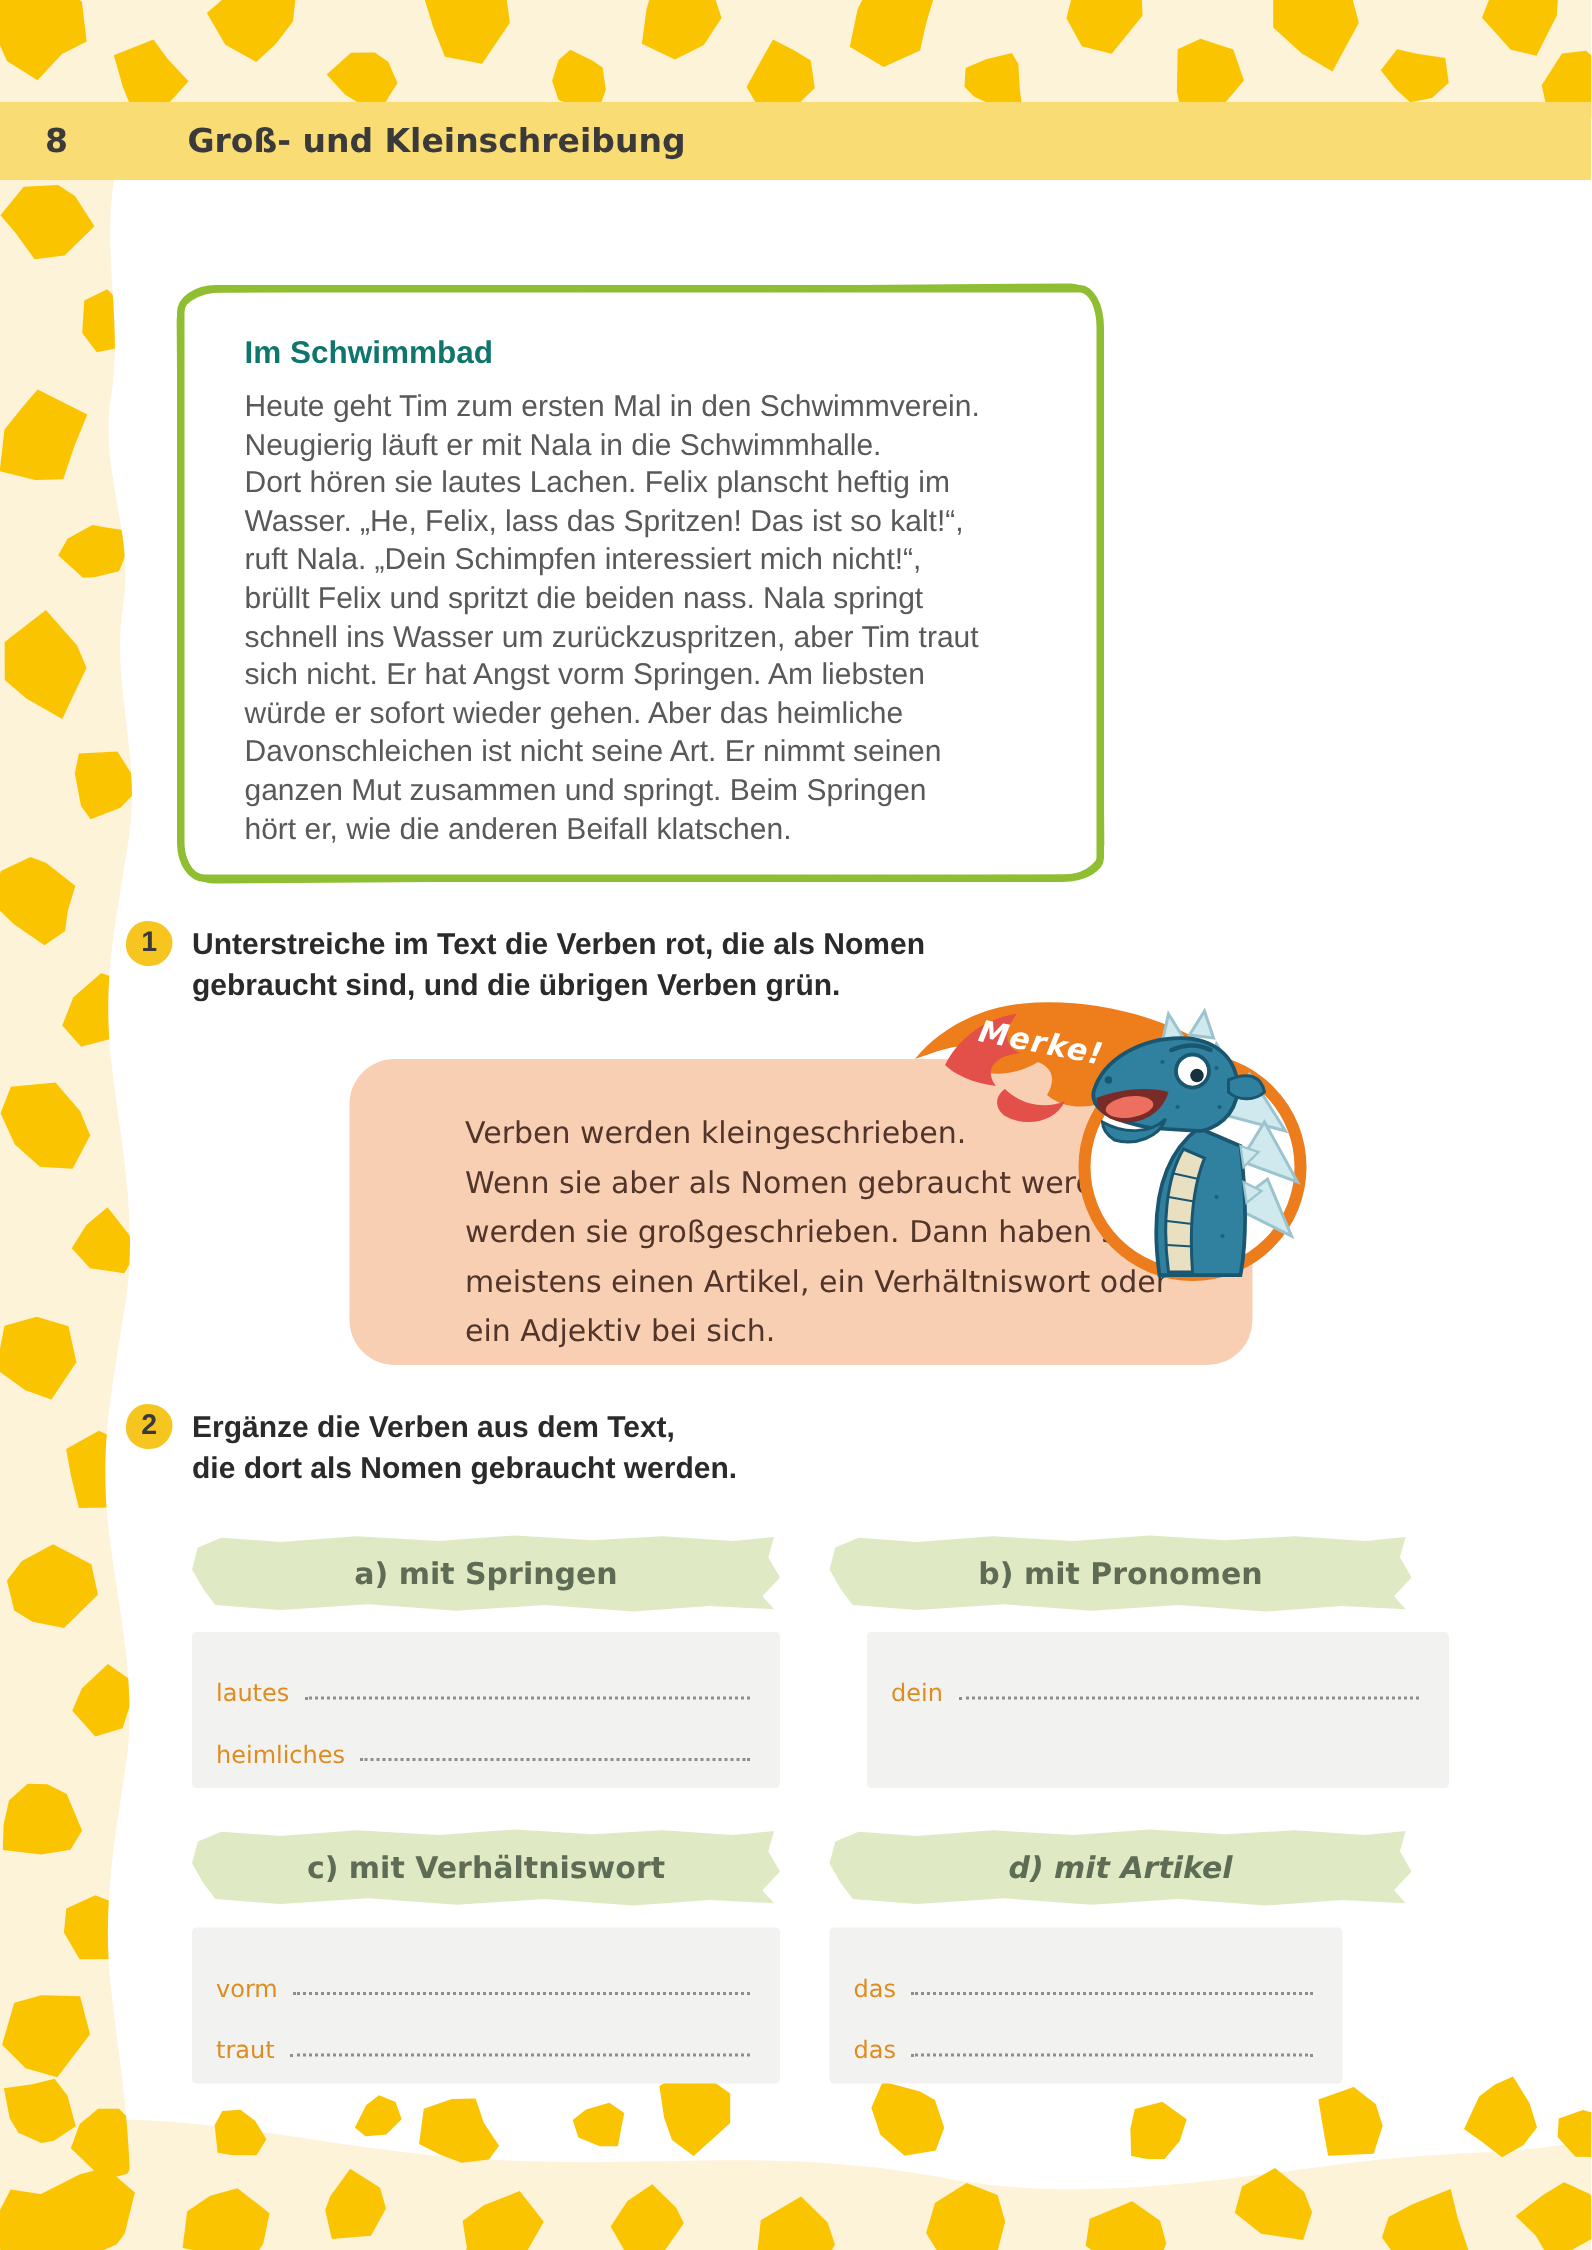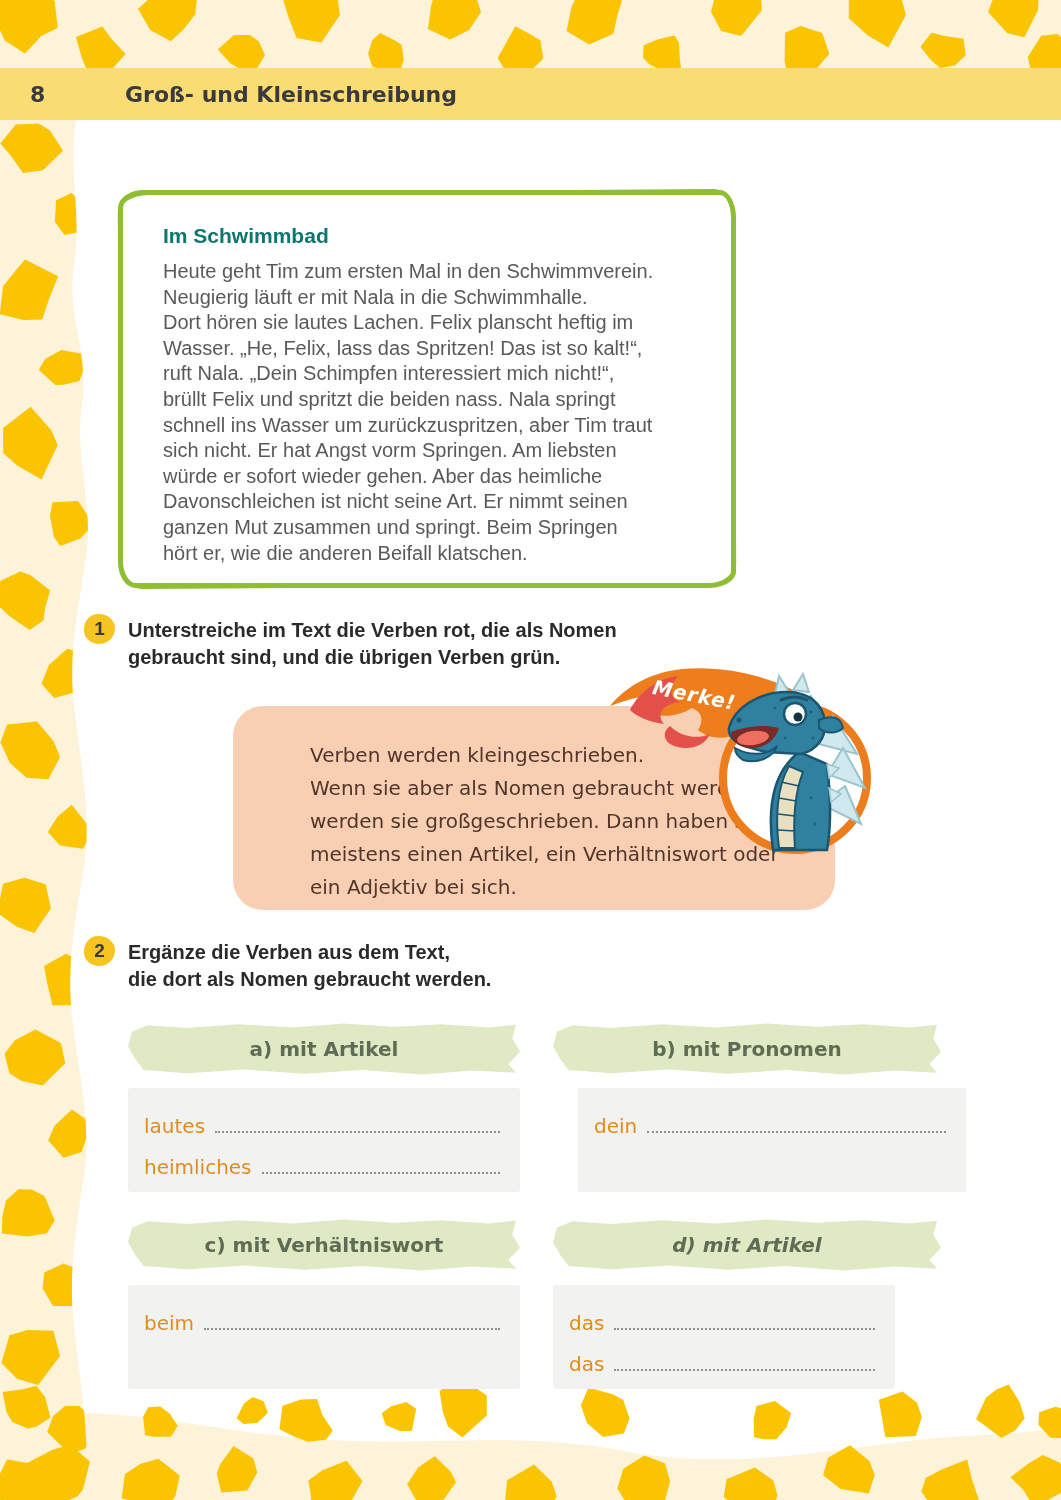--- a/index.html
+++ b/index.html
@@ -46,21 +46,21 @@
                       98% 30%,100% 55%,97% 78%,99% 94%,88% 90%,75% 97%,60% 89%,45% 96%,30% 88%,15% 95%,4% 89%,2% 70%,0% 45%);}
   .sec-band span{font-family:"DejaVu Sans",sans-serif;font-weight:bold;font-size:20px;color:var(--section-text);}
   #band-a{left:128px;top:1022px;} #band-b{left:553px;top:1022px;width:388px;}
   #band-c{left:128px;top:1218px;} #band-d{left:553px;top:1218px;width:388px;font-style:italic;}
 
   .ans-box{position:absolute;width:392px;height:104px;background:var(--box-gray);border-radius:3px;
            z-index:2;box-sizing:border-box;padding:12px 20px 0 16px;}
   #box-a{left:128px;top:1088px;} #box-b{left:553px;top:1088px;width:388px;margin-left:25px;}
   #box-c{left:128px;top:1285px;} #box-d{left:553px;top:1285px;width:342px;}
   .fill-row{display:flex;align-items:flex-end;height:38px;margin-bottom:3px;}
-  .word{font-family:"DejaVu Sans",sans-serif;font-size:20px;color:var(--word-orange);padding-right:10px;}
+  .word{font-family:"DejaVu Sans",sans-serif;font-size:16px;color:var(--word-orange);padding-right:10px;}
   .dots{flex:1;border-bottom:2.5px dotted #8e8e8e;margin-bottom:5px;}
 </style>
 </head>
 <body>
 
 <div class="canvas">
 
   <svg id="bg" width="1061" height="1500">
       <defs>
         <clipPath id="clipLeft">
@@ -213,21 +213,21 @@
         <circle cx="96" cy="130" r="1.4"></circle>
         <circle cx="100" cy="156" r="1.4"></circle>
     </g>
   </svg>
 
   <div class="badge" id="badge2">2</div>
   <div class="task-text" id="task2">Ergänze die Verben aus dem Text,
 die dort als Nomen gebraucht werden.</div>
 
   <div class="sec-band" id="band-a">
-    <span>a) mit Artikel</span>
+    <span>a) mit Springen</span>
     </div>
   <div class="sec-band" id="band-b">
     <span>b) mit Pronomen</span>
     </div>
 
   <div class="ans-box" id="box-a">
     <div class="fill-row">
       <span class="word">lautes</span>
       <span class="dots"></span>
       </div>
@@ -245,21 +245,25 @@
 
   <div class="sec-band" id="band-c">
     <span>c) mit Verhältniswort</span>
     </div>
   <div class="sec-band" id="band-d">
     <span>d) mit Artikel</span>
     </div>
 
   <div class="ans-box" id="box-c">
     <div class="fill-row">
-      <span class="word">beim</span>
+      <span class="word">vorm</span>
+      <span class="dots"></span>
+      </div>
+    <div class="fill-row">
+      <span class="word">traut</span>
       <span class="dots"></span>
       </div>
   </div>
   <div class="ans-box" id="box-d">
     <div class="fill-row">
       <span class="word">das</span>
       <span class="dots"></span>
       </div>
     <div class="fill-row">
       <span class="word">das</span>

